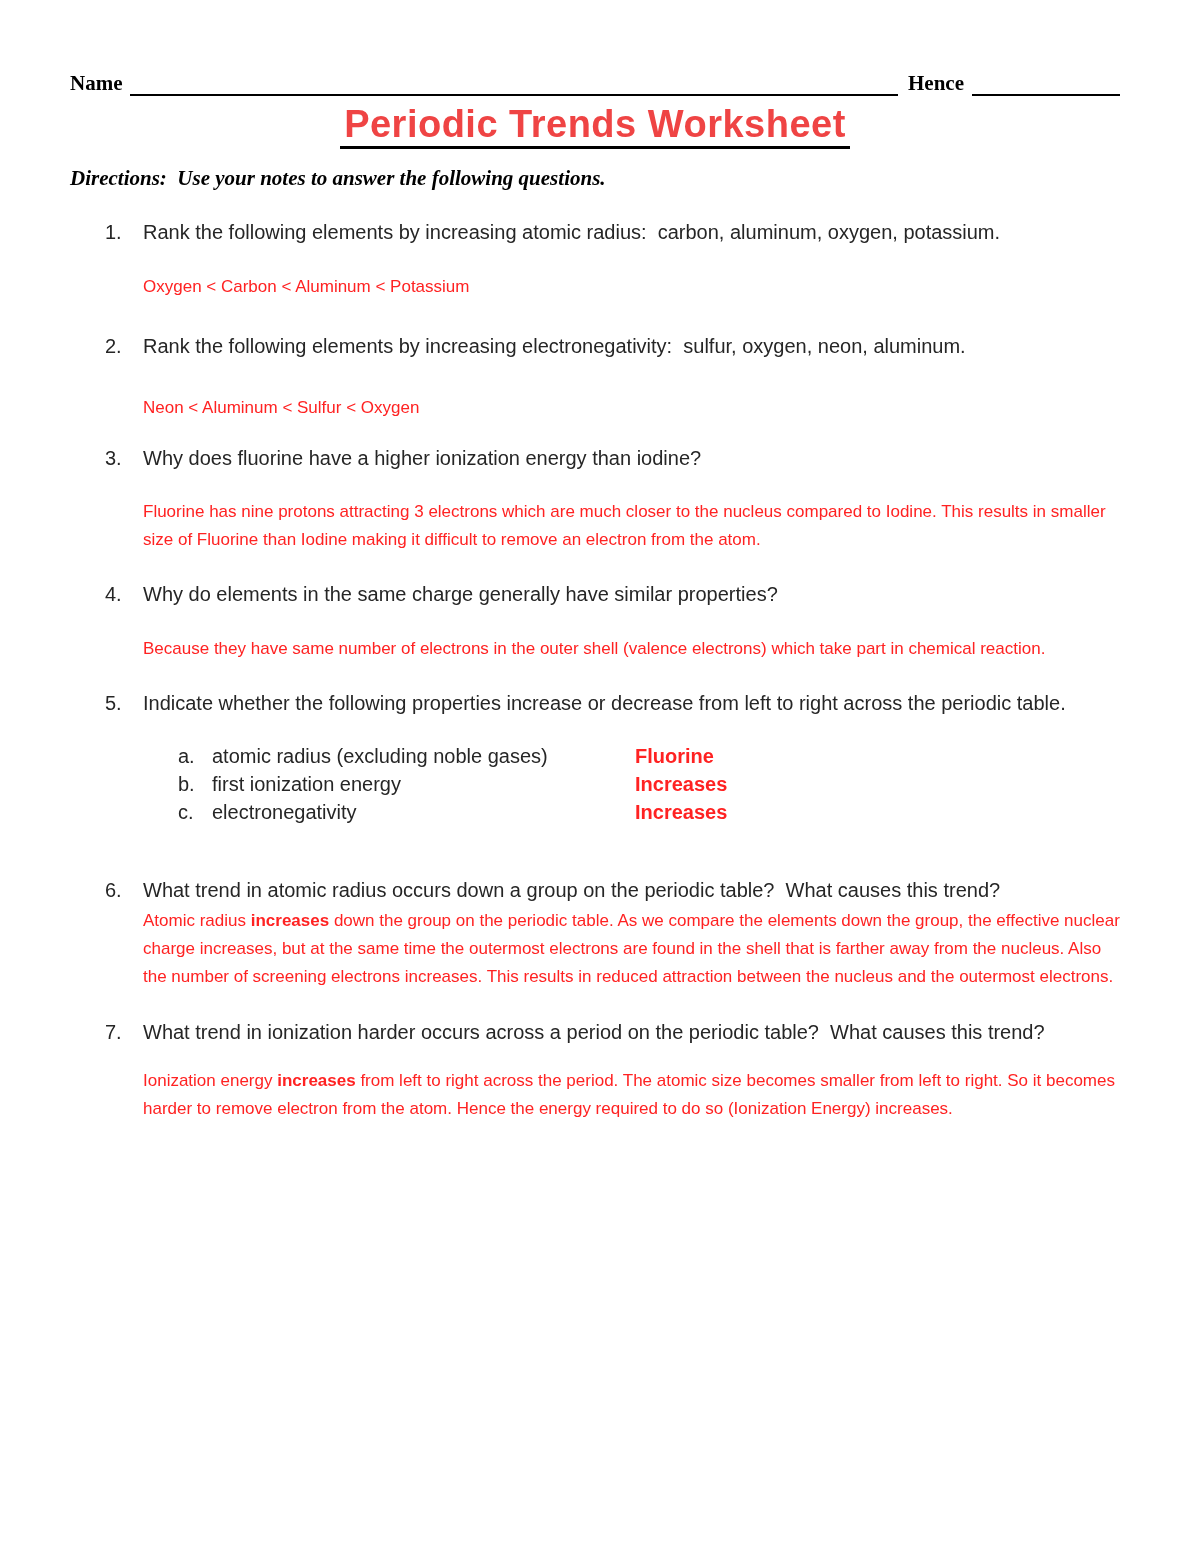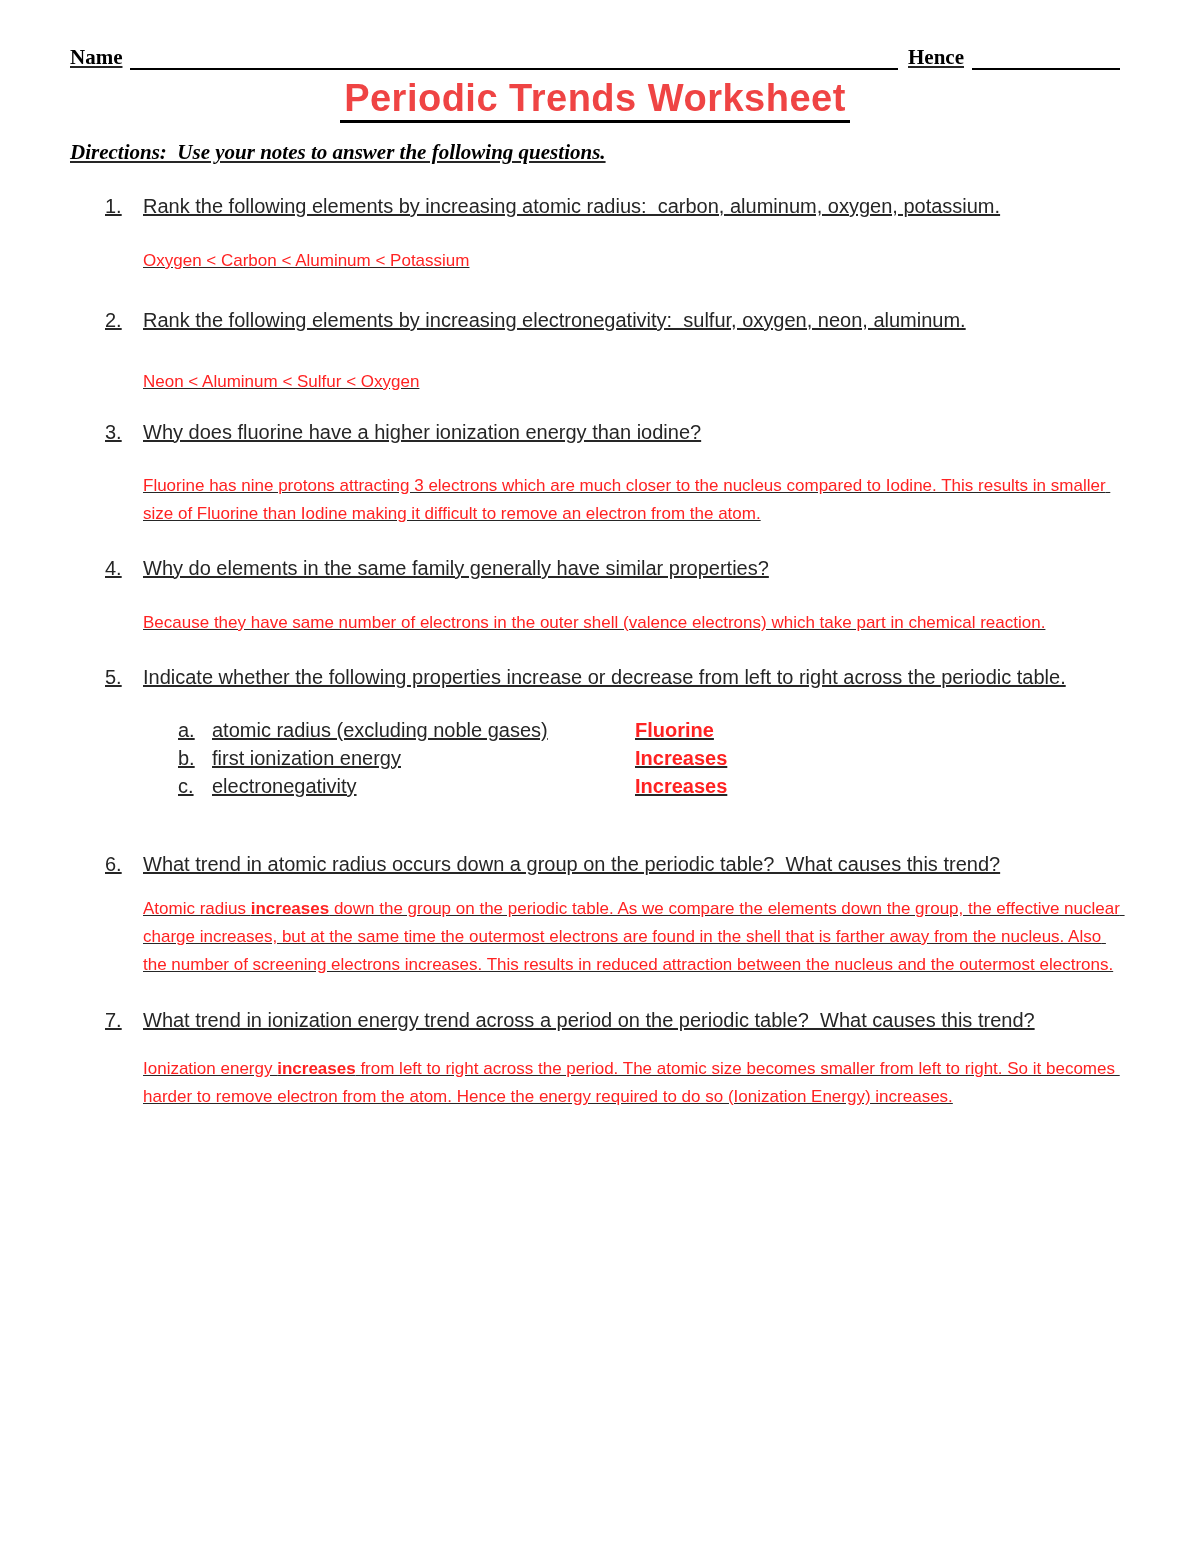--- a/index.html
+++ b/index.html
@@ -9,22 +9,21 @@
   *{margin:0;padding:0;box-sizing:border-box;}
   html,body{background:#ffffff;}
   body{
     width:1200px;height:1553px;
     overflow:hidden;
     font-family:"Liberation Sans",sans-serif;
     color:var(--ink);
     position:relative;
   }
   .page{
-    padding:40px 80px 0 70px;
-    text-decoration:underline;
+    padding:66px 80px 0 70px;
   }
   
   .header-row{
     display:flex;align-items:flex-end;
     font-family:"Liberation Serif",serif;
     font-weight:bold;font-size:21px;color:#000;
     height:30px;
   }
   .name-label{flex:0 0 auto;padding-right:8px;}
   .name-line{flex:1 1 auto;border-bottom:2px solid #000;height:26px;margin-right:10px;}
@@ -63,21 +62,21 @@
   .mt-a1{margin-top:27px;}
   .mt-q2{margin-top:31px;}
   .mt-a2{margin-top:34px;}
   .mt-q3{margin-top:22px;}
   .mt-a3{margin-top:26px;}
   .mt-q4{margin-top:26px;}
   .mt-a4{margin-top:27px;}
   .mt-q5{margin-top:26px;}
   .mt-sub{margin-top:25px;}
   .mt-q6{margin-top:50px;}
-  .mt-a6{margin-top:17px;}
+  .mt-a6{margin-top:3px;}
   .mt-q7{margin-top:27px;}
   .mt-a7{margin-top:21px;}
   
   .sub-row{
     display:flex;font-size:20px;line-height:28px;
     margin-left:108px;
   }
   .sub-letter{flex:0 0 34px;}
   .sub-label{flex:0 0 423px;white-space:pre-wrap;}
   .sub-answer{flex:0 0 auto;font-weight:bold;color:var(--red);}
@@ -120,21 +119,21 @@
     <div class="q-row mt-q3">
       <span class="q-num">3.</span>
       <span class="q-text">Why does fluorine have a higher ionization energy than iodine?</span>
     </div>
     <p class="answer mt-a3"><span>Fluorine has nine protons attracting 3 electrons which are much closer to the nucleus compared to Iodine. This results in smaller size of Fluorine than Iodine making it difficult to remove an electron from the atom.</span></p>
   </div>
 
   <div>
     <div class="q-row mt-q4">
       <span class="q-num">4.</span>
-      <span class="q-text">Why do elements in the same family generally have similar properties?</span>
+      <span class="q-text">Why do elements in the same charge generally have similar properties?</span>
     </div>
     <p class="answer mt-a4"><span>Because they have same number of electrons in the outer shell (valence electrons) which take part in chemical reaction.</span></p>
   </div>
 
   <div>
     <div class="q-row mt-q5">
       <span class="q-num">5.</span>
       <span class="q-text">Indicate whether the following properties increase or decrease from left to right across the periodic table.</span>
     </div>
     <div class="mt-sub">
@@ -160,18 +159,18 @@
     <div class="q-row mt-q6">
       <span class="q-num">6.</span>
       <span class="q-text">What trend in atomic radius occurs down a group on the periodic table?  What causes this trend?</span>
     </div>
     <p class="answer mt-a6"><span>Atomic radius </span><b>increases</b><span> down the group on the periodic table. As we compare the elements down the group, the effective nuclear charge increases, but at the same time the outermost electrons are found in the shell that is farther away from the nucleus. Also the number of screening electrons increases. This results in reduced attraction between the nucleus and the outermost electrons.</span></p>
   </div>
 
   <div>
     <div class="q-row mt-q7">
       <span class="q-num">7.</span>
-      <span class="q-text">What trend in ionization energy trend across a period on the periodic table?  What causes this trend?</span>
+      <span class="q-text">What trend in ionization harder occurs across a period on the periodic table?  What causes this trend?</span>
     </div>
     <p class="answer mt-a7"><span>Ionization energy </span><b>increases</b><span> from left to right across the period. The atomic size becomes smaller from left to right. So it becomes harder to remove electron from the atom. Hence the energy required to do so (Ionization Energy) increases.</span></p>
   </div>
 
 </div>
 
 </body></html>

